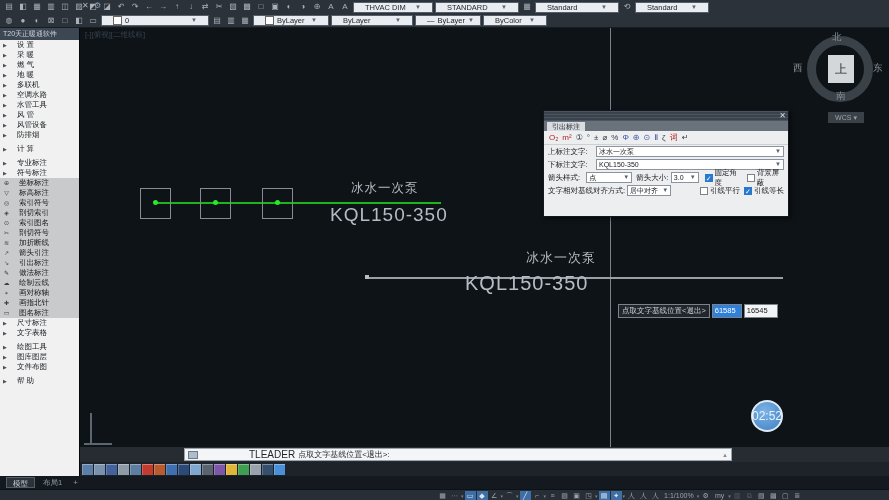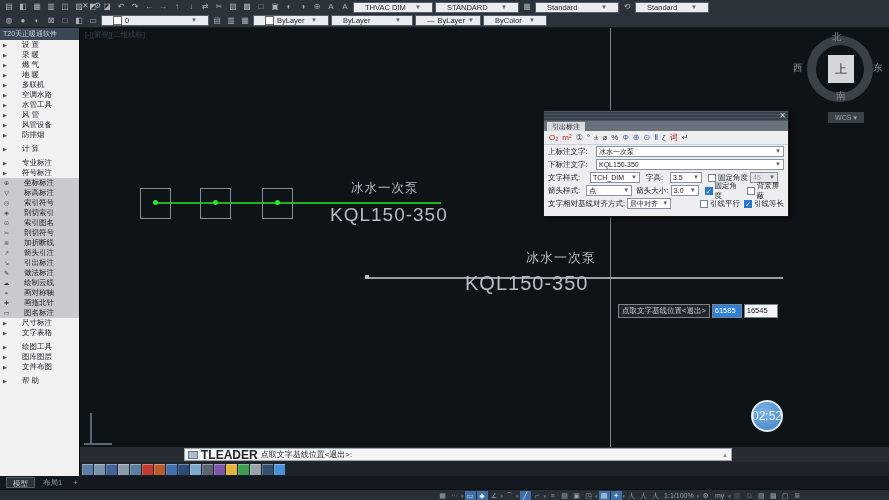--- a/index.html
+++ b/index.html
@@ -9,21 +9,21 @@
   #tb1{top:0;height:14px;}
   #tb2{top:14px;height:14px;border-bottom:1px solid #171c21;}
   .tbicon{font-size:8px;line-height:12px;color:#a9b1ba;width:12px;text-align:center;flex:0 0 auto;}
   .combo{background:#e9edf1;color:#1d2126;font-size:7.5px;height:11px;line-height:11px;display:flex;align-items:center;padding:0 11px;border:1px solid #555e68;box-sizing:border-box;flex:0 0 auto;}
   .combo .arr{margin-left:auto;color:#5a6470;font-size:6px;padding-left:3px;}
   .swatch{width:7px;height:7px;background:#fff;border:1px solid #666;margin-right:3px;}
   .lineglyph{margin-right:3px;color:#222;}
   
   #sidebar{position:absolute;top:28px;left:0;width:80px;bottom:24px;background:#f1f1f1;border-right:1px solid #05070a;box-sizing:border-box;z-index:5;}
   #sb-title{height:12px;background:#3d4653;color:#ccd2d9;font-size:7px;line-height:12px;padding:0 3px;overflow:hidden;white-space:nowrap;}
-  .sb-item{height:10px;font-size:7.5px;line-height:10px;color:#15181c;display:flex;align-items:center;padding:0 3px;gap:14px;white-space:nowrap;overflow:hidden;}
+  .sb-item{height:10px;font-size:7.5px;line-height:10px;color:#15181c;display:flex;align-items:center;padding:0 3px;gap:9px;white-space:nowrap;overflow:hidden;}
   .sb-item .tri{color:#4a515a;font-size:5px;flex:0 0 5px;}
   .sb-item .mini{font-size:6px;color:#3a4td;color:#39414b;flex:0 0 7px;text-align:center;}
   .sb-item.gray{background:#c9cacc;}
   .sb-sep{height:4px;}
   
   #canvas{position:absolute;top:28px;left:80px;right:0;bottom:53px;background:#0e1318;overflow:hidden;z-index:1;}
   #vp-controls{position:absolute;left:5px;top:2px;font-size:7.5px;color:#39434e;}
   #crosshair-v{position:absolute;left:530px;top:0;bottom:0;width:1px;background:#78808a;}
   .pump-sq{position:absolute;width:31px;height:31px;border:1px solid #858c93;box-sizing:border-box;top:160px;}
   #pipe-line{position:absolute;left:75px;top:174px;width:286px;height:2px;background:#1db51d;}
@@ -64,21 +64,21 @@
   .dcombo.grow{flex:1;}
   .dcombo.disabled{background:#e3e5e8;color:#9aa0a7;}
   .chk{width:8px;height:8px;border:1px solid #7b828a;background:#fff;box-sizing:border-box;flex:0 0 8px;}
   .chk.on{background:#2878d0;border-color:#2878d0;color:#fff;font-size:7px;line-height:8px;text-align:center;}
   
   #cmd-strip{position:absolute;left:80px;right:0;top:447px;height:15px;background:#262c32;z-index:6;}
   #cmd-close{position:absolute;left:82px;top:1px;color:#aeb4ba;font-size:8px;}
   #cmd-wrench{position:absolute;left:94px;top:1px;color:#8fa8bf;font-size:8px;}
   #cmd-bar{position:absolute;left:104px;top:1px;width:548px;height:13px;background:#f4f5f6;border:1px solid #9aa2ab;box-sizing:border-box;display:flex;align-items:center;gap:3px;padding:0 3px;}
   #cmd-icon{width:10px;height:8px;background:#aebdcb;border:1px solid #6b7a88;box-sizing:border-box;}
-  #cmd-name{font-size:12px;font-weight:bold;color:#23272c;}
+  #cmd-name{font-size:10px;font-weight:normal;color:#23272c;margin-left:48px;}
   #cmd-prompt{font-size:8px;color:#23272c;}
   #cmd-up{margin-left:auto;color:#858c93;font-size:6px;}
   #quick-icons{position:absolute;left:80px;right:0;top:462px;height:14px;background:#1d2329;display:flex;align-items:center;gap:1px;padding-left:2px;z-index:6;}
   .qicon{width:11px;height:11px;box-sizing:border-box;border-top:1px solid rgba(255,255,255,.35);border-left:1px solid rgba(255,255,255,.2);}
   #tabs-row{position:absolute;left:0;right:0;top:476px;height:13px;background:#14191f;display:flex;align-items:center;gap:2px;padding-left:6px;z-index:7;}
   .ltab{font-size:7.5px;height:11px;line-height:11px;padding:0 6px;color:#949ba3;}
   .ltab.active{background:#2b323a;border:1px solid #555e68;color:#ccd2d8;box-sizing:border-box;}
   #tab-add{color:#949ba3;font-size:8px;padding:0 3px;}
   #statusbar{position:absolute;left:0;right:0;top:489px;height:11px;background:#272e35;border-top:1px solid #0d1014;z-index:8;}
   .sb-text{position:absolute;top:11px;font-size:7.5px;color:#a6adb5;white-space:nowrap;}
@@ -395,38 +395,20 @@
         </span>
     </div>
     <div class="dlg-row">
       <span style="width:46px;">下标注文字:</span>
       <span class="dcombo grow">
           <span>KQL150-350</span>
           <span class="arr">▼</span>
         </span>
     </div>
     <div class="dlg-row">
-      <span style="width:40px;">文字样式:</span>
-      <span class="dcombo" style="width:50px;">
-          <span>TCH_DIM</span>
-          <span class="arr">▼</span>
-        </span>
-      <span style="width:22px;margin-left:4px;">字高:</span>
-      <span class="dcombo" style="width:32px;">
-          <span>3.5</span>
-          <span class="arr">▼</span>
-        </span>
-      <span class="chk" style="margin-left:4px;"></span>
-      <span>固定角度</span>
-      <span class="dcombo disabled" style="width:28px;">
-          <span>45</span>
-          <span class="arr">▼</span>
-        </span>
-    </div>
-    <div class="dlg-row">
       <span style="width:40px;">箭头样式:</span>
       <span class="dcombo" style="width:50px;">
           <span>点</span>
           <span class="arr">▼</span>
         </span>
       <span style="width:36px;margin-left:2px;">箭头大小:</span>
       <span class="dcombo" style="width:30px;">
           <span>3.0</span>
           <span class="arr">▼</span>
         </span>

